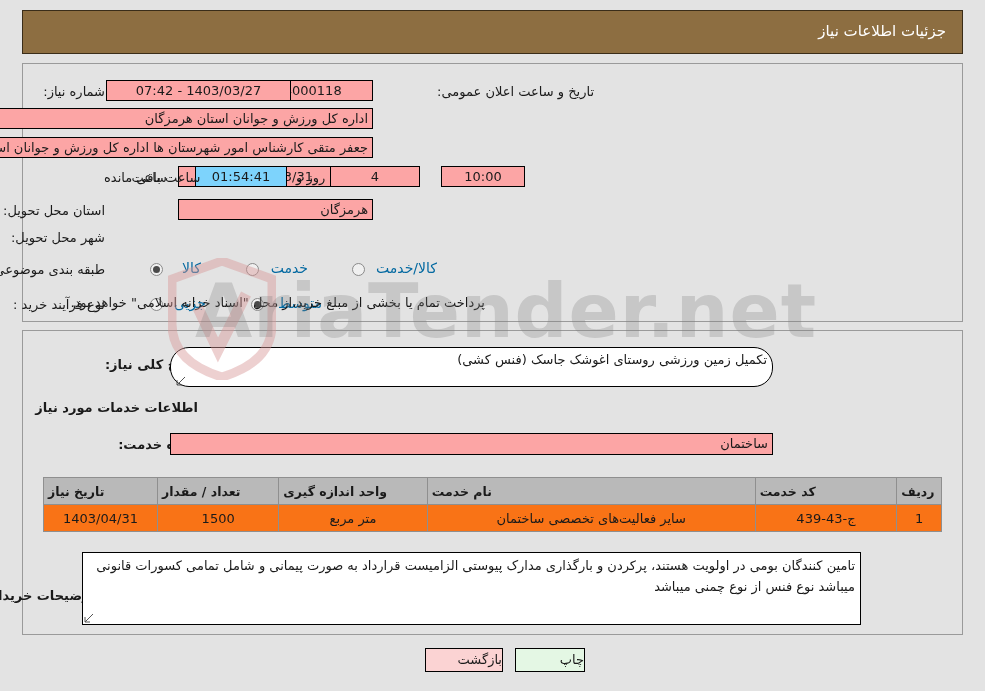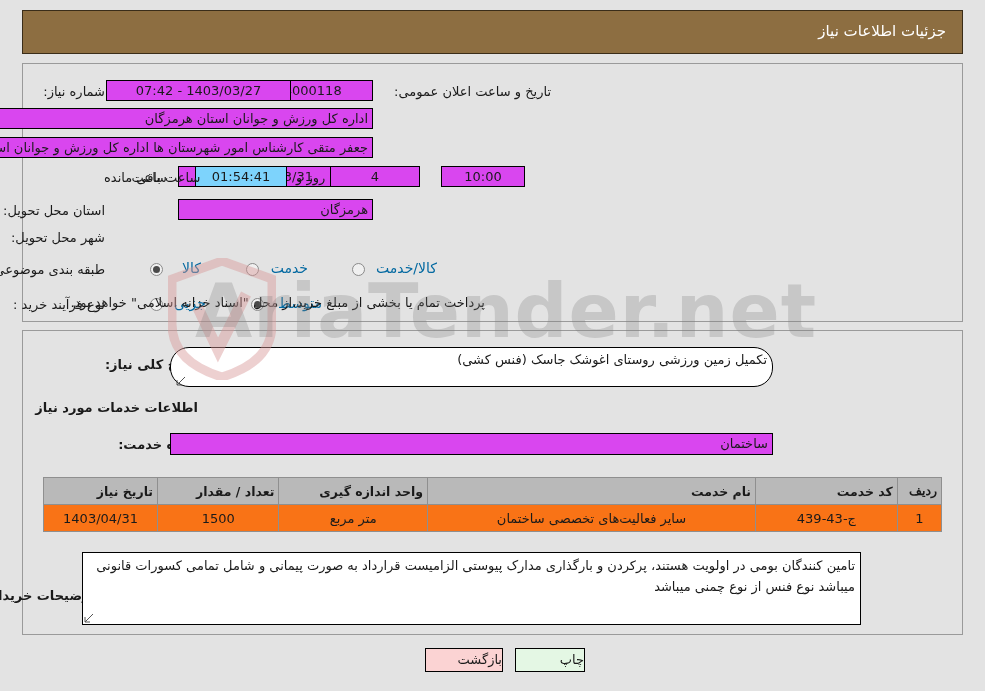--- a/index.html
+++ b/index.html
@@ -84,21 +84,21 @@
     font-size: 13px;
     color: #1a1a1a;
     white-space: nowrap;
     text-align: right;
     z-index: 3;
   }
   .lbl-bold { font-weight: bold; }
   .fld {
     position: absolute;
     border: 1px solid #000000;
-    background: #d946ef;
+    background: #fca5a5;
     box-sizing: border-box;
     font-size: 13px;
     color: #1a1a1a;
     line-height: 19px;
     padding: 0 4px;
     white-space: nowrap;
     overflow: hidden;
     text-align: right;
     z-index: 3;
   }
@@ -167,21 +167,21 @@
     background: #ffffff;
   }
   #svc-table th {
     background: #b9b9b9;
     border: 1px solid #8f8f8f;
     color: #1a1a1a;
     font-weight: bold;
     font-size: 12.5px;
     height: 26px;
     padding: 0 4px;
-    text-align: right;
+    text-align: left;
   }
   #svc-table td {
     background: #f97316;
     border: 1px solid #8f8f8f;
     color: #1a1a1a;
     height: 26px;
     padding: 0 4px;
     text-align: center;
     font-size: 13px;
   }
@@ -215,21 +215,21 @@
 
   <div id="header-bar">
     <div id="header-title">جزئیات اطلاعات نیاز</div>
   </div>
 
   <div class="panel" id="panel-top"></div>
 
   <div class="lbl" style="right:880px; top:84px; width:100px;">شماره نیاز:</div>
   <div class="fld center" style="right:612px; top:80px; width:195px; height:21px;">1103000174000118</div>
 
-  <div class="lbl" style="right:434px; top:84px;">تاریخ و ساعت اعلان عمومی:</div>
+  <div class="lbl" style="right:391px; top:84px;">تاریخ و ساعت اعلان عمومی:</div>
   <div class="fld center" style="right:694px; top:80px; width:185px; height:21px; left:103px;">1403/03/27 - 07:42</div>
 
   <div class="lbl" style="right:880px; top:112px;">نام دستگاه خریدار:</div>
   <div class="fld" style="right:612px; top:108px; width:381px; height:21px;">اداره کل ورزش و جوانان استان هرمزگان</div>
 
   <div class="lbl" style="right:880px; top:141px;">ایجاد کننده درخواست:</div>
   <div class="fld" style="right:612px; top:137px; width:535px; height:21px;">جعفر متقی کارشناس امور شهرستان ها اداره کل ورزش و جوانان استان هرمزگان</div>
 
   <div class="fld center" style="right:612px; top:166px; width:195px; height:21px;">1403/03/31</div>
 
@@ -277,21 +277,21 @@
   </svg>
 
   <div class="lbl lbl-bold" style="right:787px; top:400px;">اطلاعات خدمات مورد نیاز</div>
 
   <div class="lbl lbl-bold" style="right:787px; top:437px;">گروه خدمت:</div>
   <div class="fld" style="right:212px; top:433px; left:174px; width:603px; height:22px;">ساختمان</div>
 
   <table id="svc-table">
     <thead>
       <tr>
-        <th style="width:36px;font-family:Liberation Serif, serif;">ردیف</th>
+        <th style="width:36px;">ردیف</th>
         <th style="width:140px;">کد خدمت</th>
         <th style="width:345px;">نام خدمت</th>
         <th style="width:150px;">واحد اندازه گیری</th>
         <th style="width:120px;">تعداد / مقدار</th>
         <th style="width:108px;">تاریخ نیاز</th>
       </tr>
     </thead>
     <tbody>
       <tr>
         <td>1</td>

